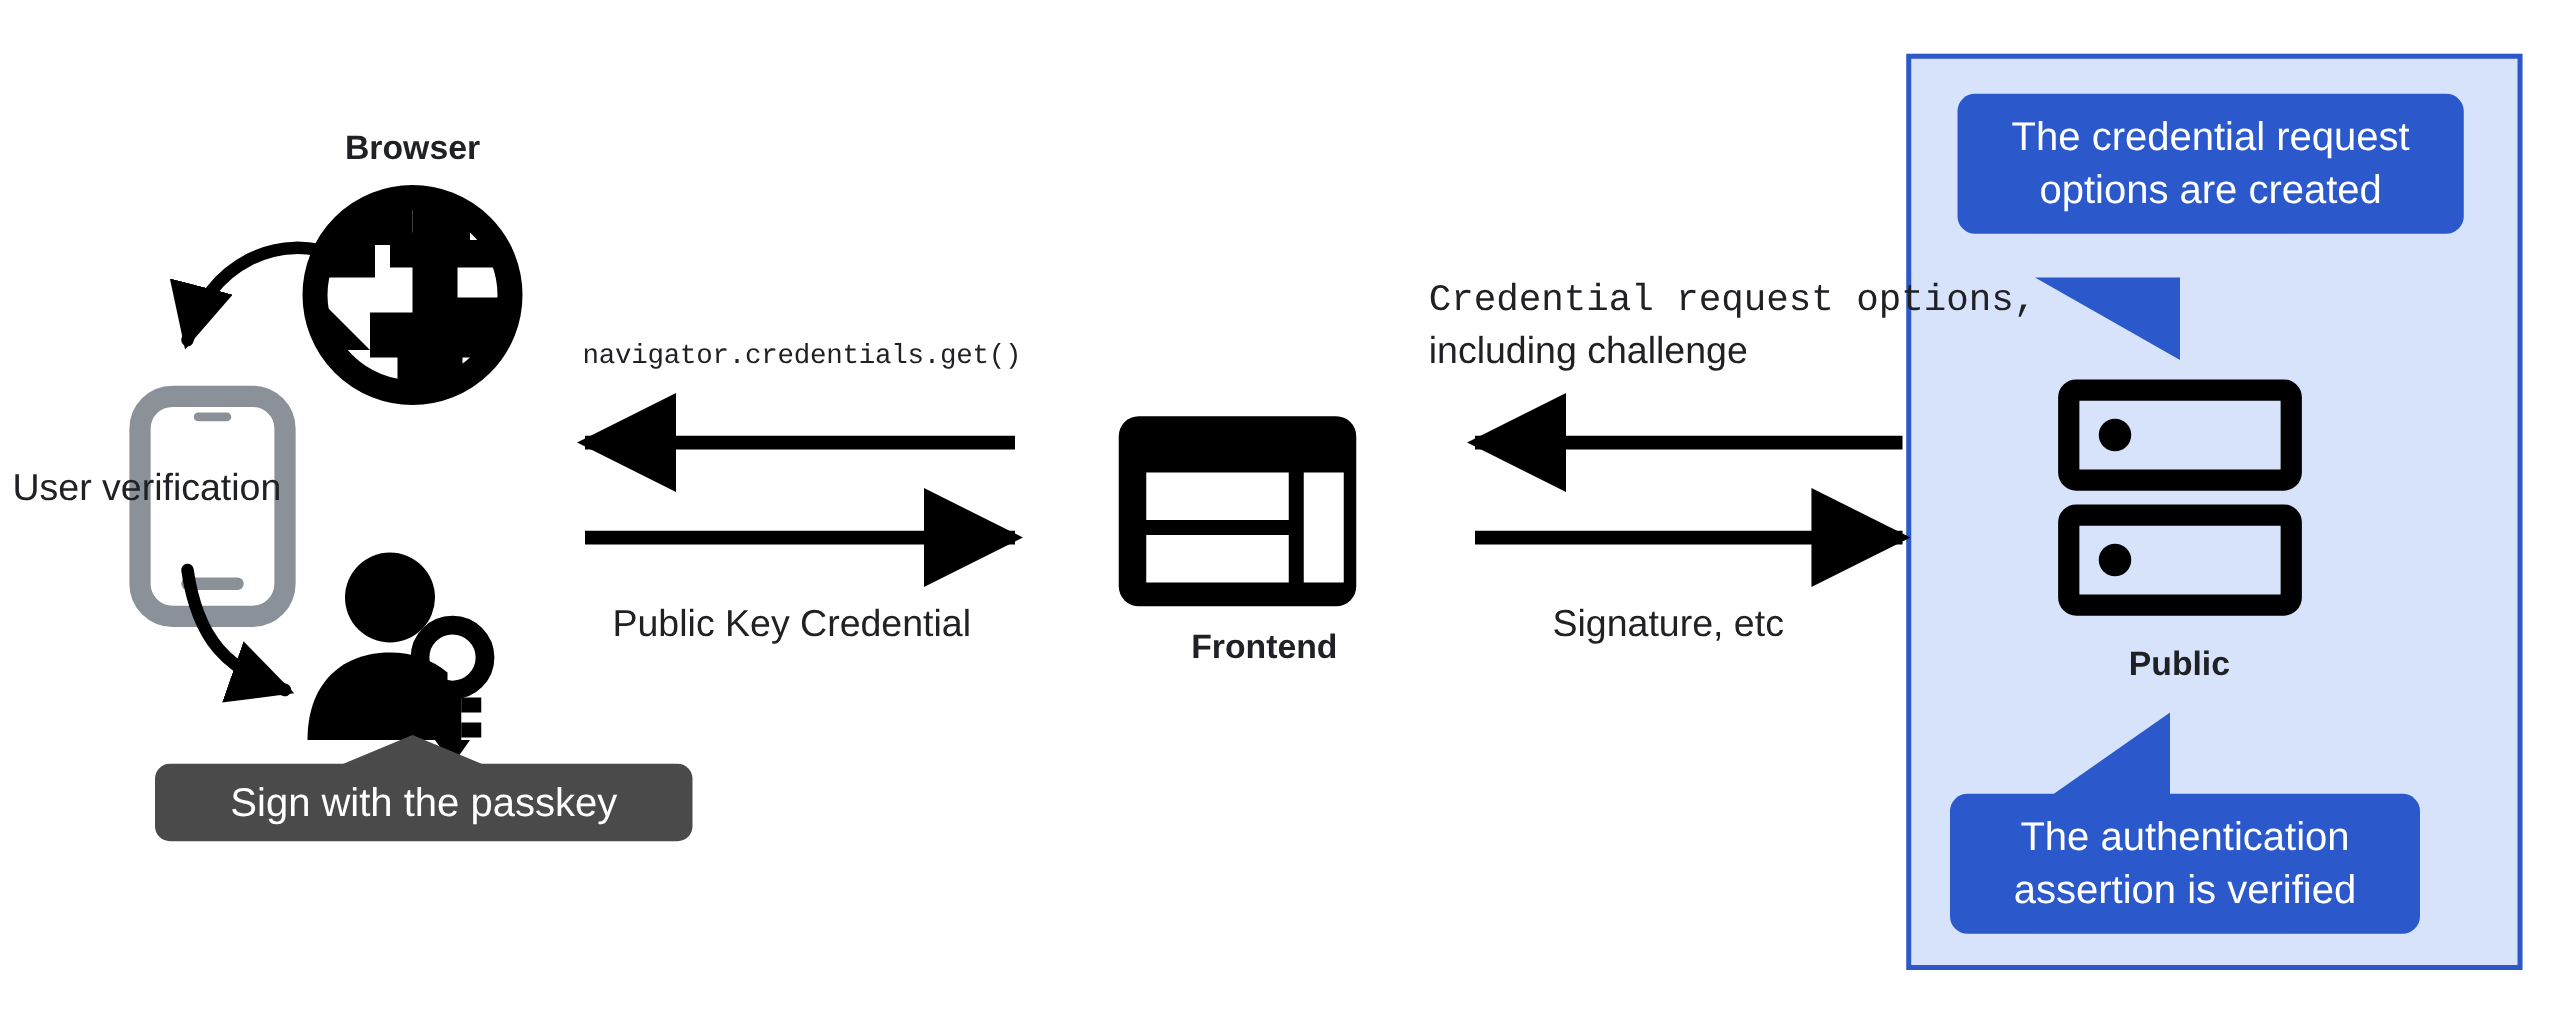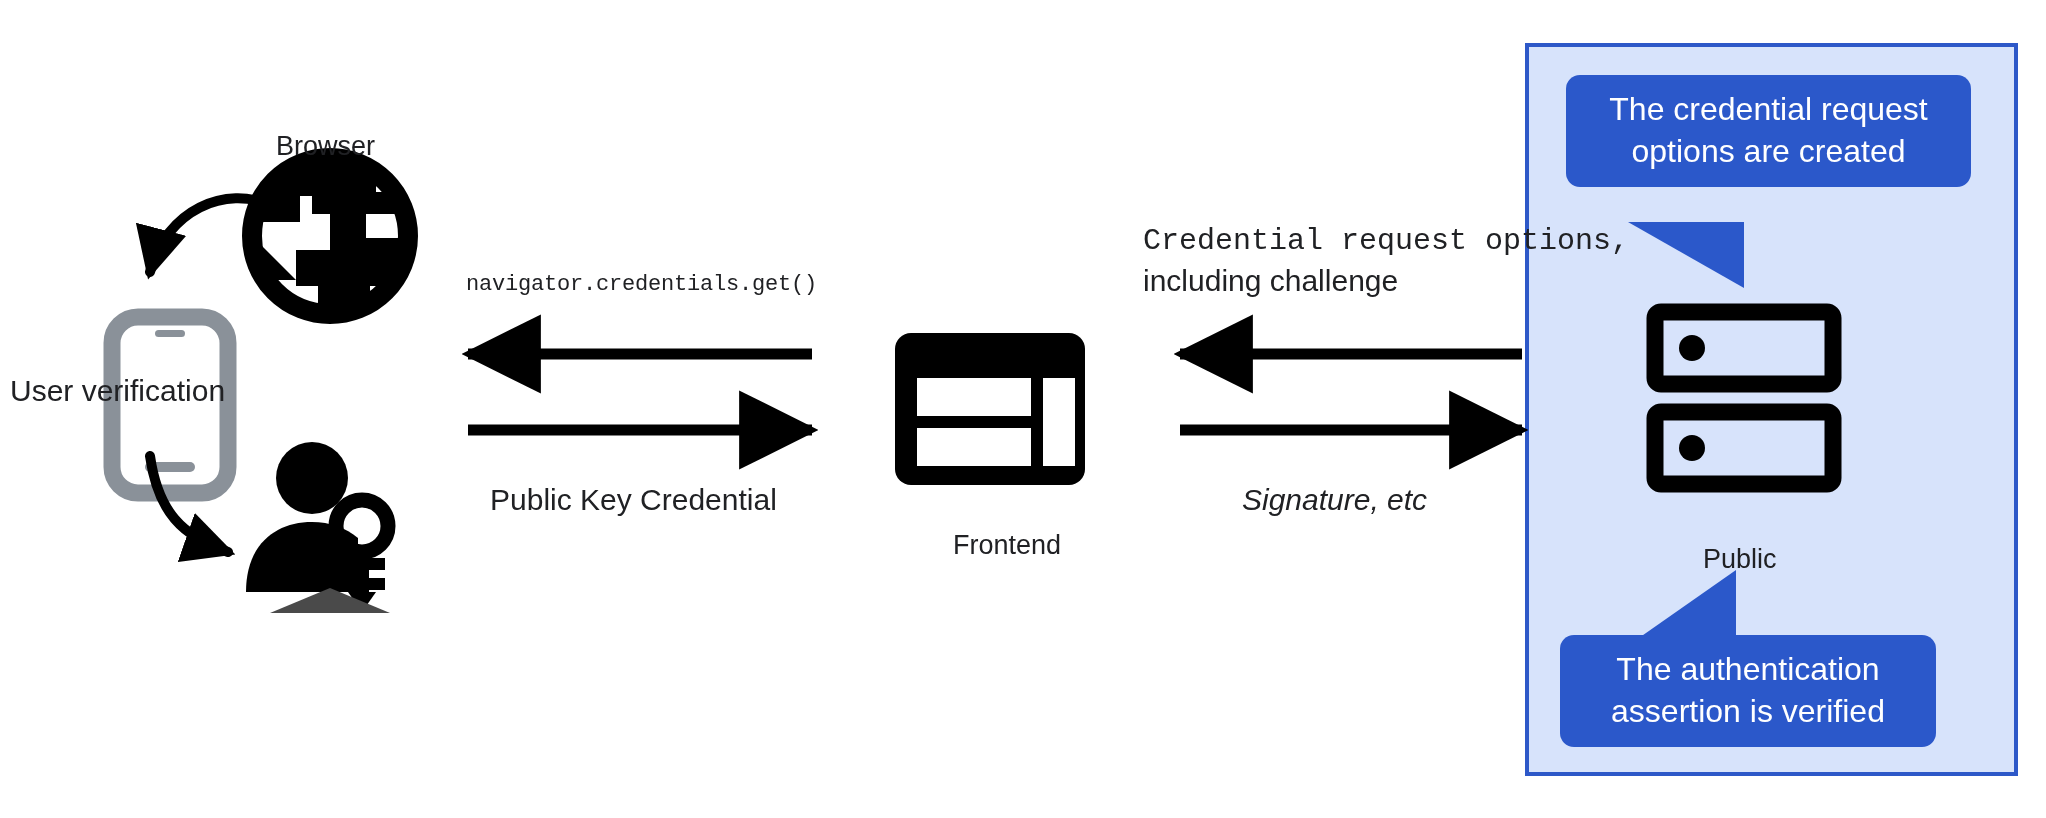--- a/index.html
+++ b/index.html
@@ -23,21 +23,21 @@
 
   
   .label {
     position: absolute;
     color: #202124;
     font-family: "Liberation Sans", sans-serif;
     font-size: 30px;
     line-height: 1.28;
     white-space: pre;
   }
-  .label.bold { font-weight: normal; font-size: 27px; margin-top: 28px; }
+  .label.bold { font-weight: bold; font-size: 27px; }
   .label.mono {
     font-family: "Liberation Mono", monospace;
     font-size: 22px;
     letter-spacing: -0.2px;
   }
 
   
   #server-panel {
     left: 1525px;
     top: 43px;
@@ -176,28 +176,29 @@
 
   <div class="label mono" style="left:466px; top:271px;">navigator.credentials.get()</div>
 
   <div class="label" style="left:490px; top:481px;">Public Key Credential</div>
 
   <div class="label bold" style="left:953px; top:500px;">Frontend</div>
 
   <div class="label" style="left:1143px; top:222px;font-family:Liberation Mono, monospace;">Credential request options,</div>
   <div class="label" style="left:1143px; top:262px;text-align:center;">including challenge</div>
 
-  <div class="label" style="left:1242px; top:481px;font-style:italic;">Signature, etc</div>
+  <div class="label" style="left:1242px; top:481px;">Signature, etc</div>
 
   <div class="label bold" style="left:1703px; top:514px;">Public</div>
 
   <div class="callout" id="callout-top" style="left:1566px; top:75px; width:405px; height:112px;">The credential request
 options are created</div>
 
   <div class="callout" id="callout-bottom" style="left:1560px; top:635px; width:376px; height:112px;">The authentication
 assertion is verified</div>
 
   <svg class="svg-layer on-top" viewBox="0 0 2046 818" xmlns="http://www.w3.org/2000/svg">
     <path d="M 270 613 L 330 588 L 390 613 Z" fill="#4a4a4a"></path>
   </svg>
 
+  <div id="passkey-tooltip" class="abs">Sign with the passkey</div>
 
 </div>
 
 </body></html>

